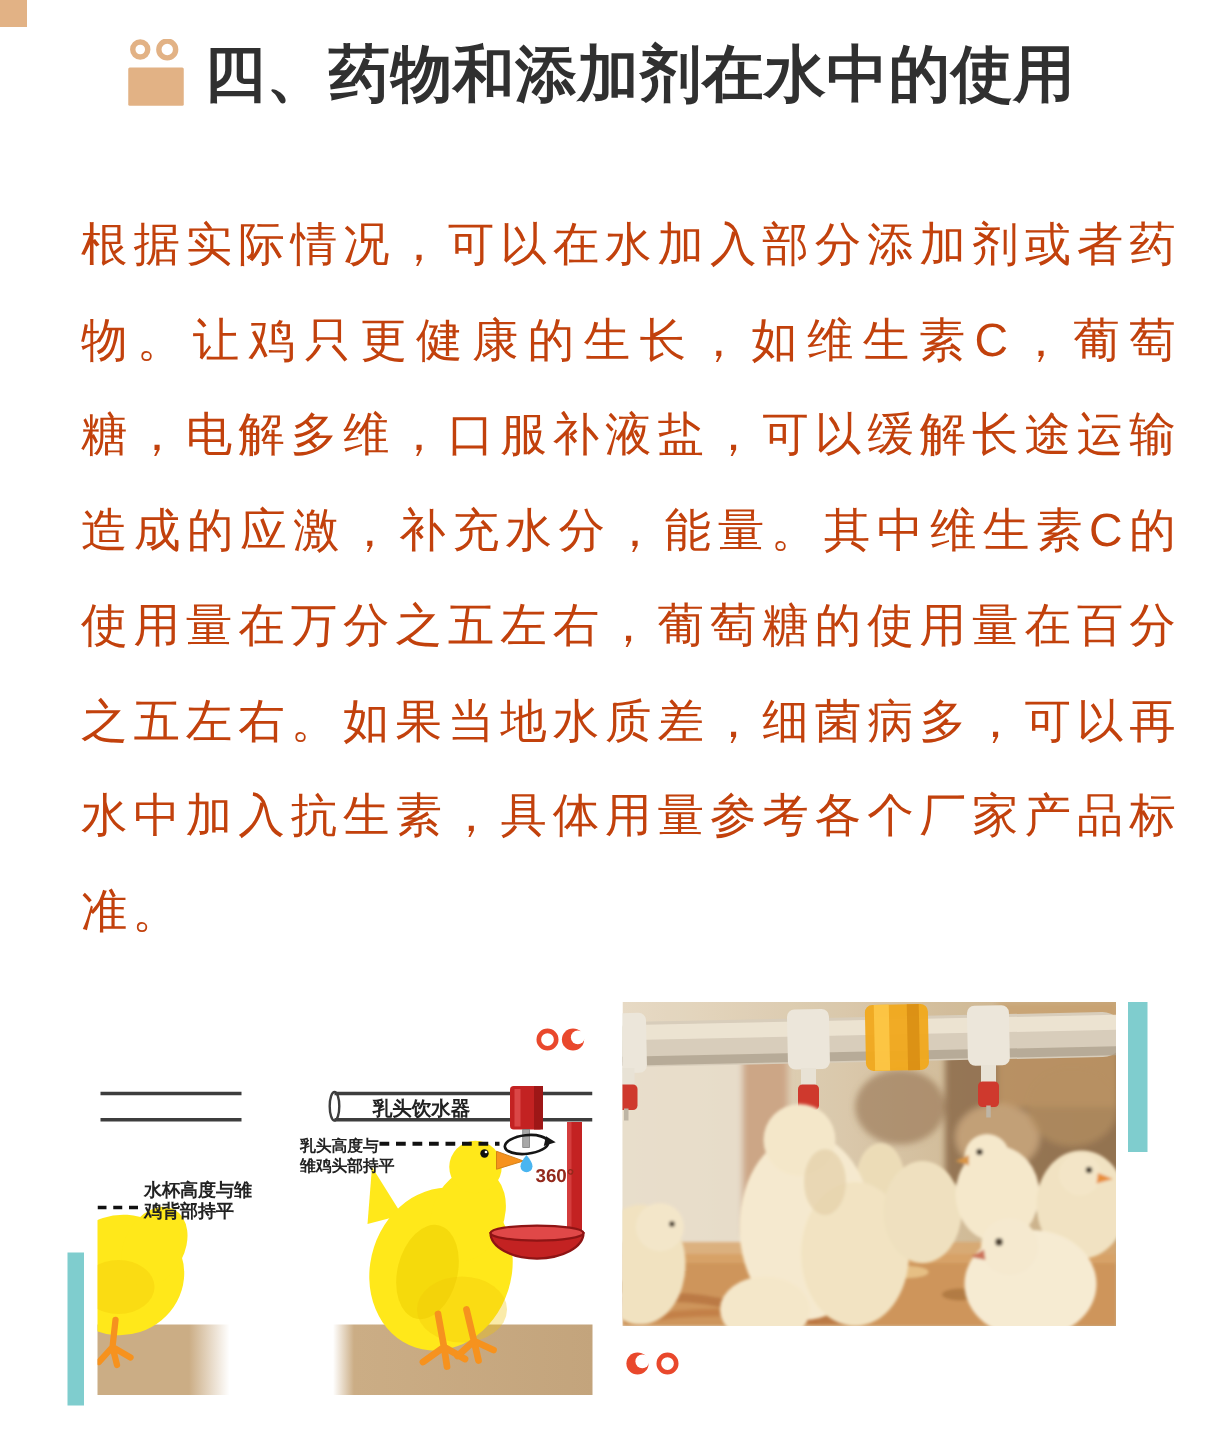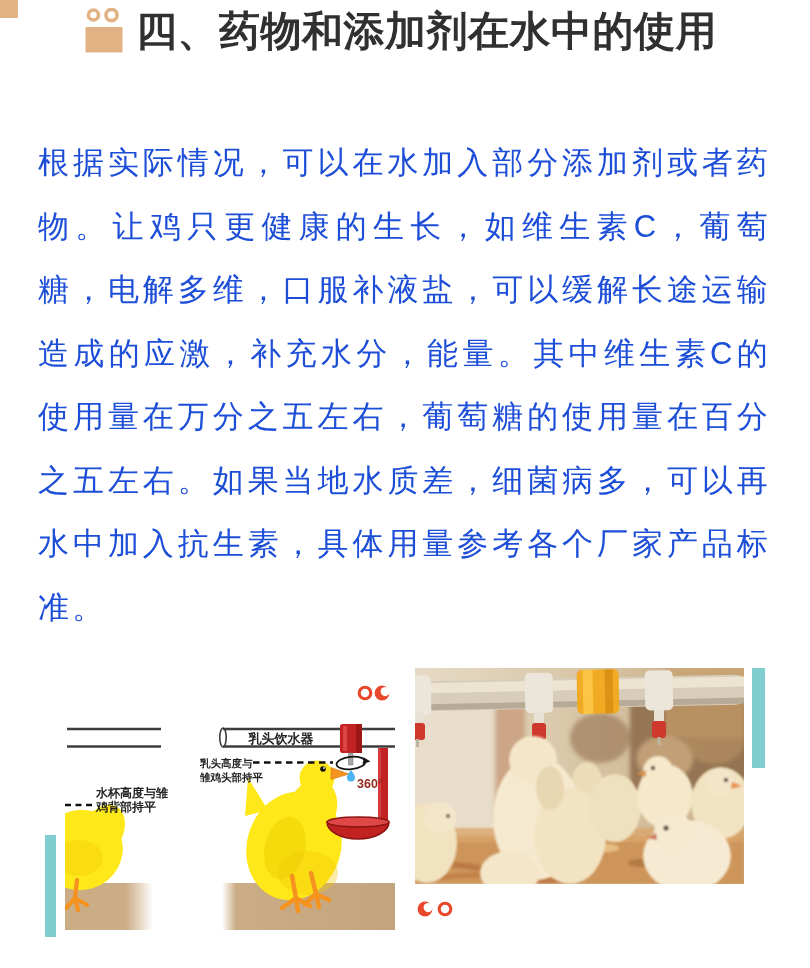--- a/index.html
+++ b/index.html
@@ -5,31 +5,31 @@
   * { margin:0; padding:0; box-sizing:border-box; }
   html,body { background:#ffffff; }
   .page {
     position:relative; width:810px; height:968px; background:#ffffff;
     overflow:hidden; font-family:"Liberation Sans", sans-serif;
   }
   .corner-accent {
     position:absolute; left:0; top:0; width:18px; height:18px; background:#e2b285;
   }
   .title-row {
-    position:absolute; left:85px; top:8px; display:flex; align-items:flex-start;
+    position:absolute; left:85px; top:26px; display:flex; align-items:flex-start;
   }
   .title-icon { width:38px; height:46px; margin-right:13px; flex:0 0 auto; }
   .page-title {
     font-size:41px; font-weight:bold; color:#303030; line-height:46px;
     letter-spacing:0.5px; white-space:nowrap;
   }
   .body-text {
-    position:absolute; left:38px; top:131px; width:733px;
+    position:absolute; left:54px; top:131px; width:733px;
     font-size:31px; line-height:63.5px; letter-spacing:3.2px;
-    color:#1d4ed8; text-align:justify; text-justify:inter-ideograph;
+    color:#c2410c; text-align:justify; text-justify:inter-ideograph;
   }
   .dots { position:absolute; display:flex; }
   .dots-top { left:357px; top:685px; gap:1px; }
   .dots-bottom { left:417px; top:901px; gap:4px; }
   .dot { width:16px; height:16px; }
   .figure-diagram {
     position:absolute; left:65px; top:718px; width:330px; height:217px;
   }
   .figure-photo {
     position:absolute; left:415px; top:668px; width:329px; height:216px;

